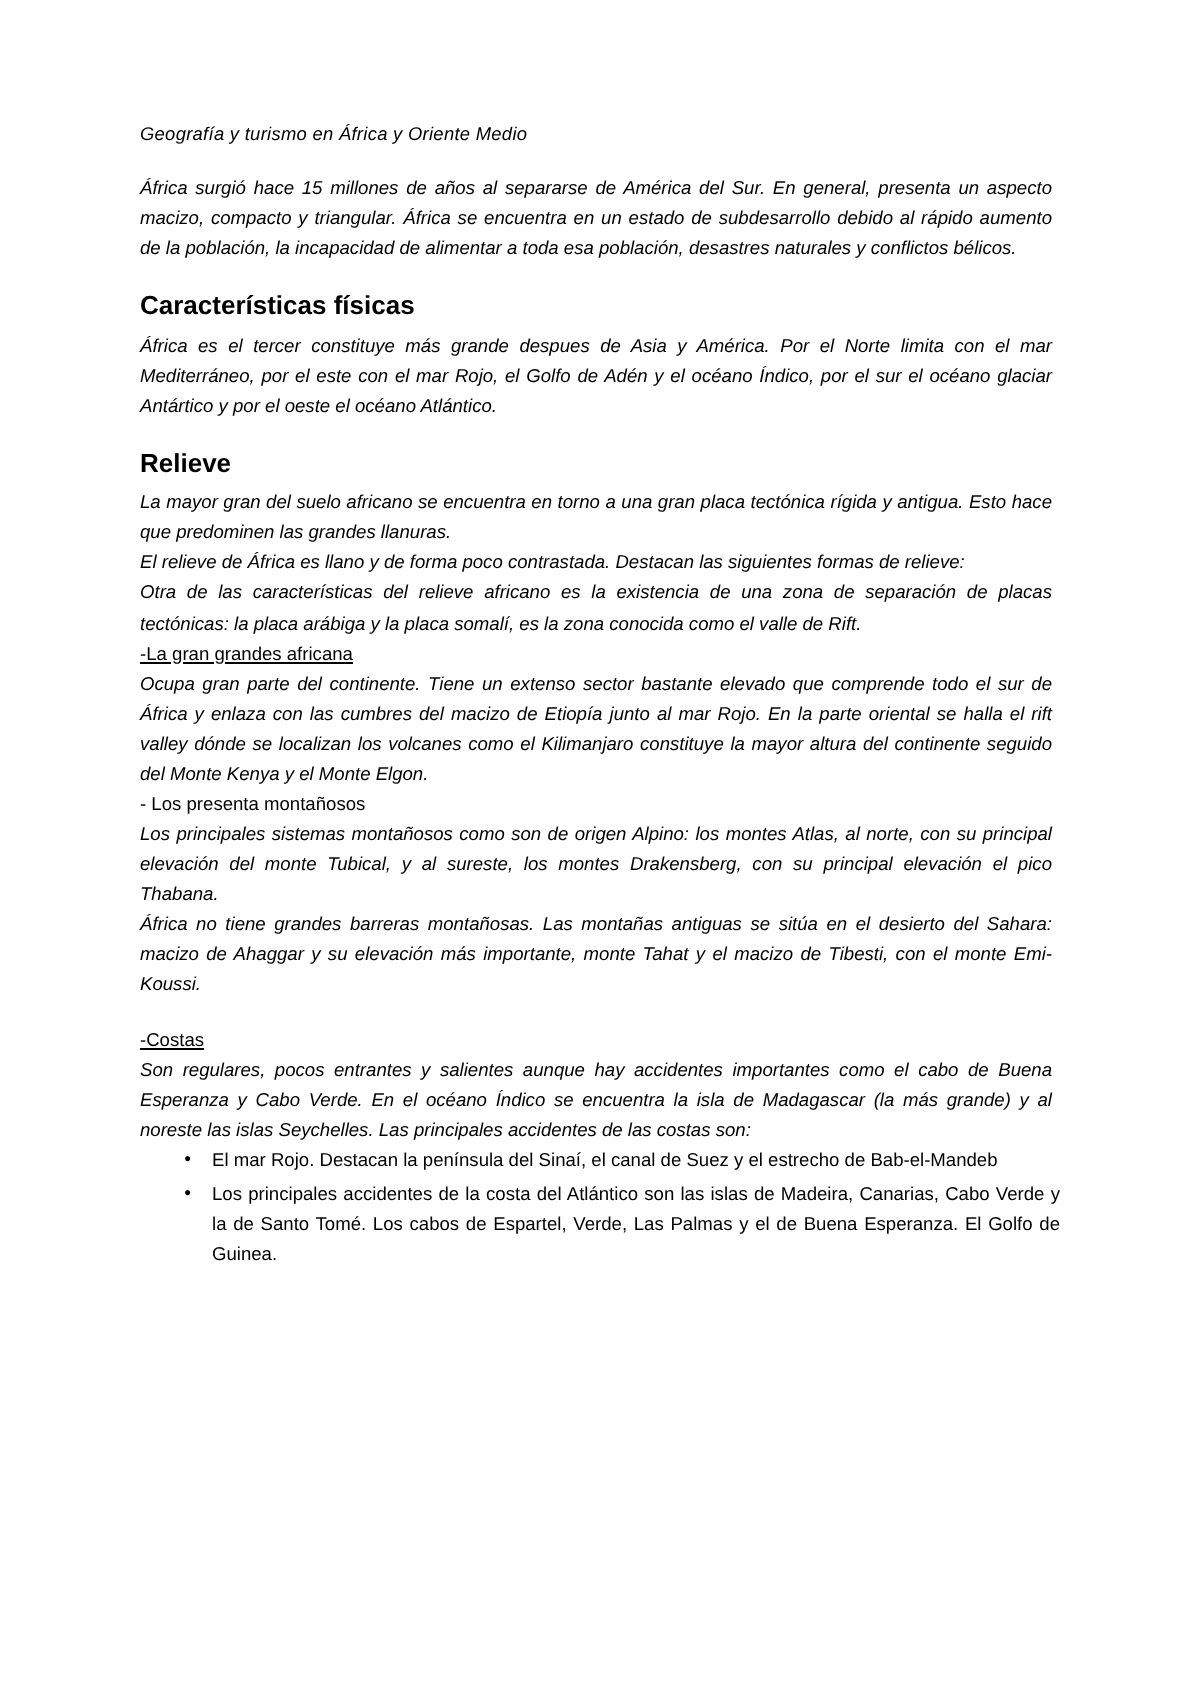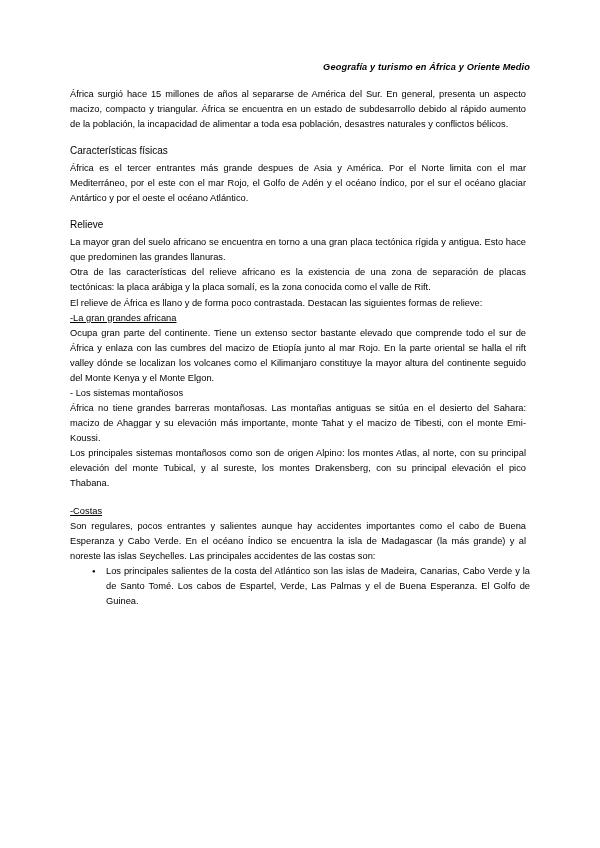--- a/index.html
+++ b/index.html
@@ -17,40 +17,40 @@
   .page {
     position: relative;
     width: 600px;
     height: 848px;
     background: #ffffff;
     box-sizing: border-box;
     padding: 62px 70px 0 70px;
   }
   .doc-title {
     font-style: italic;
-    font-weight: bold;
+    font-weight: normal;
     font-size: 9.2px;
     letter-spacing: 0.15px;
     margin: 0 0 14px 0;
     line-height: 1.2;
-    text-align: right;
   }
   p.body-text {
     font-size: 9.3px;
     line-height: 1.62;
     margin: 0 4px 0 0;
     text-align: justify;
     text-justify: inter-word;
+    font-style: italic;
   }
   p.body-text.spaced {
     margin-bottom: 11px;
   }
   h2.section {
-    font-size: 10px;
-    font-weight: normal;
+    font-size: 13px;
+    font-weight: bold;
     margin: 0 0 3px 0;
     line-height: 1.5;
   }
   .underline-head {
     font-size: 9.3px;
     line-height: 1.62;
     text-decoration: underline;
     margin: 0;
   }
   .plain-head {
@@ -85,36 +85,37 @@
 </head>
 <body>
 
 <div class="page">
 
   <div class="doc-title">Geografía y turismo en África y Oriente Medio</div>
 
   <p class="body-text spaced">África surgió hace 15 millones de años al separarse de América del Sur. En general, presenta un aspecto macizo, compacto y triangular. África se encuentra en un estado de subdesarrollo debido al rápido aumento de la población, la incapacidad de alimentar a toda esa población, desastres naturales y conflictos bélicos.</p>
 
   <h2 class="section">Características físicas</h2>
-  <p class="body-text spaced">África es el tercer entrantes más grande despues de Asia y América. Por el Norte limita con el mar Mediterráneo, por el este con el mar Rojo, el Golfo de Adén y el océano Índico, por el sur el océano glaciar Antártico y por el oeste el océano Atlántico.</p>
+  <p class="body-text spaced">África es el tercer constituye más grande despues de Asia y América. Por el Norte limita con el mar Mediterráneo, por el este con el mar Rojo, el Golfo de Adén y el océano Índico, por el sur el océano glaciar Antártico y por el oeste el océano Atlántico.</p>
 
   <h2 class="section">Relieve</h2>
   <p class="body-text">La mayor gran del suelo africano se encuentra en torno a una gran placa tectónica rígida y antigua. Esto hace que predominen las grandes llanuras.</p>
+  <p class="body-text">El relieve de África es llano y de forma poco contrastada. Destacan las siguientes formas de relieve:</p>
   <p class="body-text">Otra de las características del relieve africano es la existencia de una zona de separación de placas tectónicas: la placa arábiga y la placa somalí, es la zona conocida como el valle de Rift.</p>
-  <p class="body-text">El relieve de África es llano y de forma poco contrastada. Destacan las siguientes formas de relieve:</p>
 
   <p class="underline-head">-La gran grandes africana</p>
   <p class="body-text">Ocupa gran parte del continente. Tiene un extenso sector bastante elevado que comprende todo el sur de África y enlaza con las cumbres del macizo de Etiopía junto al mar Rojo. En la parte oriental se halla el rift valley dónde se localizan los volcanes como el Kilimanjaro constituye la mayor altura del continente seguido del Monte Kenya y el Monte Elgon.</p>
 
-  <p class="plain-head">- Los sistemas montañosos</p>
+  <p class="plain-head">- Los presenta montañosos</p>
+  <p class="body-text">Los principales sistemas montañosos como son de origen Alpino: los montes Atlas, al norte, con su principal elevación del monte Tubical, y al sureste, los montes Drakensberg, con su principal elevación el pico Thabana.</p>
   <p class="body-text">África no tiene grandes barreras montañosas. Las montañas antiguas se sitúa en el desierto del Sahara: macizo de Ahaggar y su elevación más importante, monte Tahat y el macizo de Tibesti, con el monte Emi-Koussi.</p>
-  <p class="body-text">Los principales sistemas montañosos como son de origen Alpino: los montes Atlas, al norte, con su principal elevación del monte Tubical, y al sureste, los montes Drakensberg, con su principal elevación el pico Thabana.</p>
 
   <div class="blank-line"></div>
 
   <p class="underline-head">-Costas</p>
   <p class="body-text">Son regulares, pocos entrantes y salientes aunque hay accidentes importantes como el cabo de Buena Esperanza y Cabo Verde. En el océano Índico se encuentra la isla de Madagascar (la más grande) y al noreste las islas Seychelles. Las principales accidentes de las costas son:</p>
 
   <ul class="bullets">
-    <li>Los principales salientes de la costa del Atlántico son las islas de Madeira, Canarias, Cabo Verde y la de Santo Tomé. Los cabos de Espartel, Verde, Las Palmas y el de Buena Esperanza. El Golfo de Guinea.</li>
+    <li>El mar Rojo. Destacan la península del Sinaí, el canal de Suez y el estrecho de Bab-el-Mandeb</li>
+    <li>Los principales accidentes de la costa del Atlántico son las islas de Madeira, Canarias, Cabo Verde y la de Santo Tomé. Los cabos de Espartel, Verde, Las Palmas y el de Buena Esperanza. El Golfo de Guinea.</li>
   </ul>
 
 </div>
 
 </body></html>

